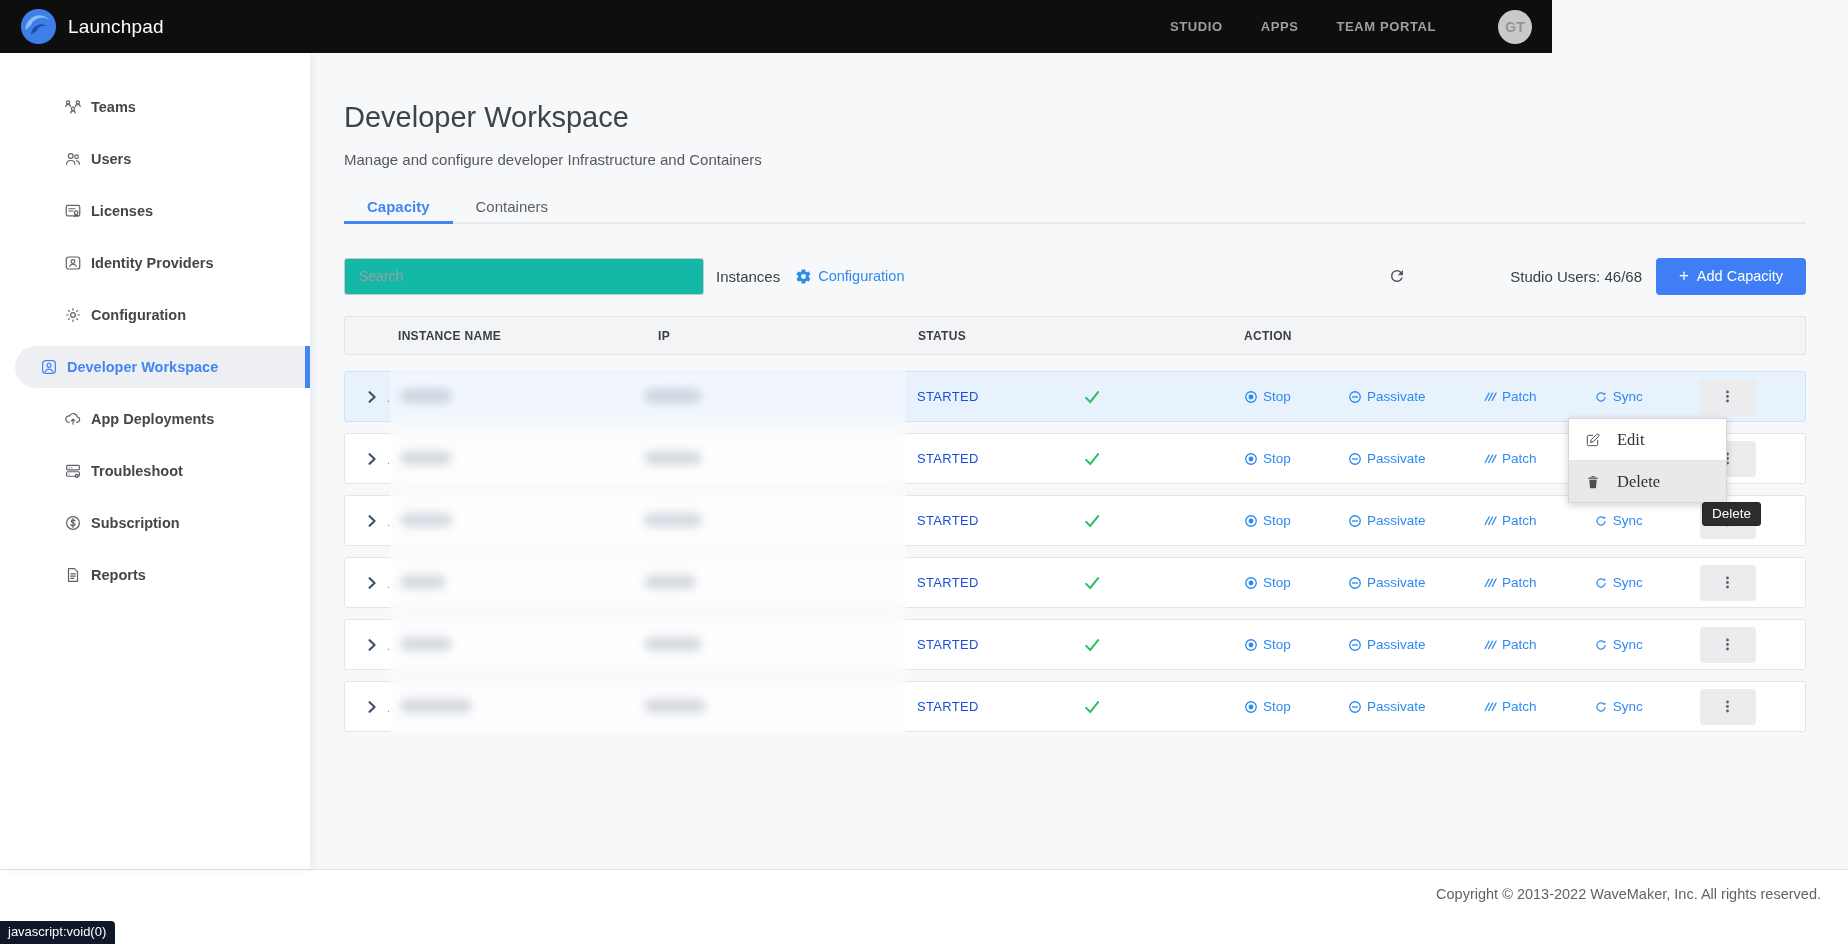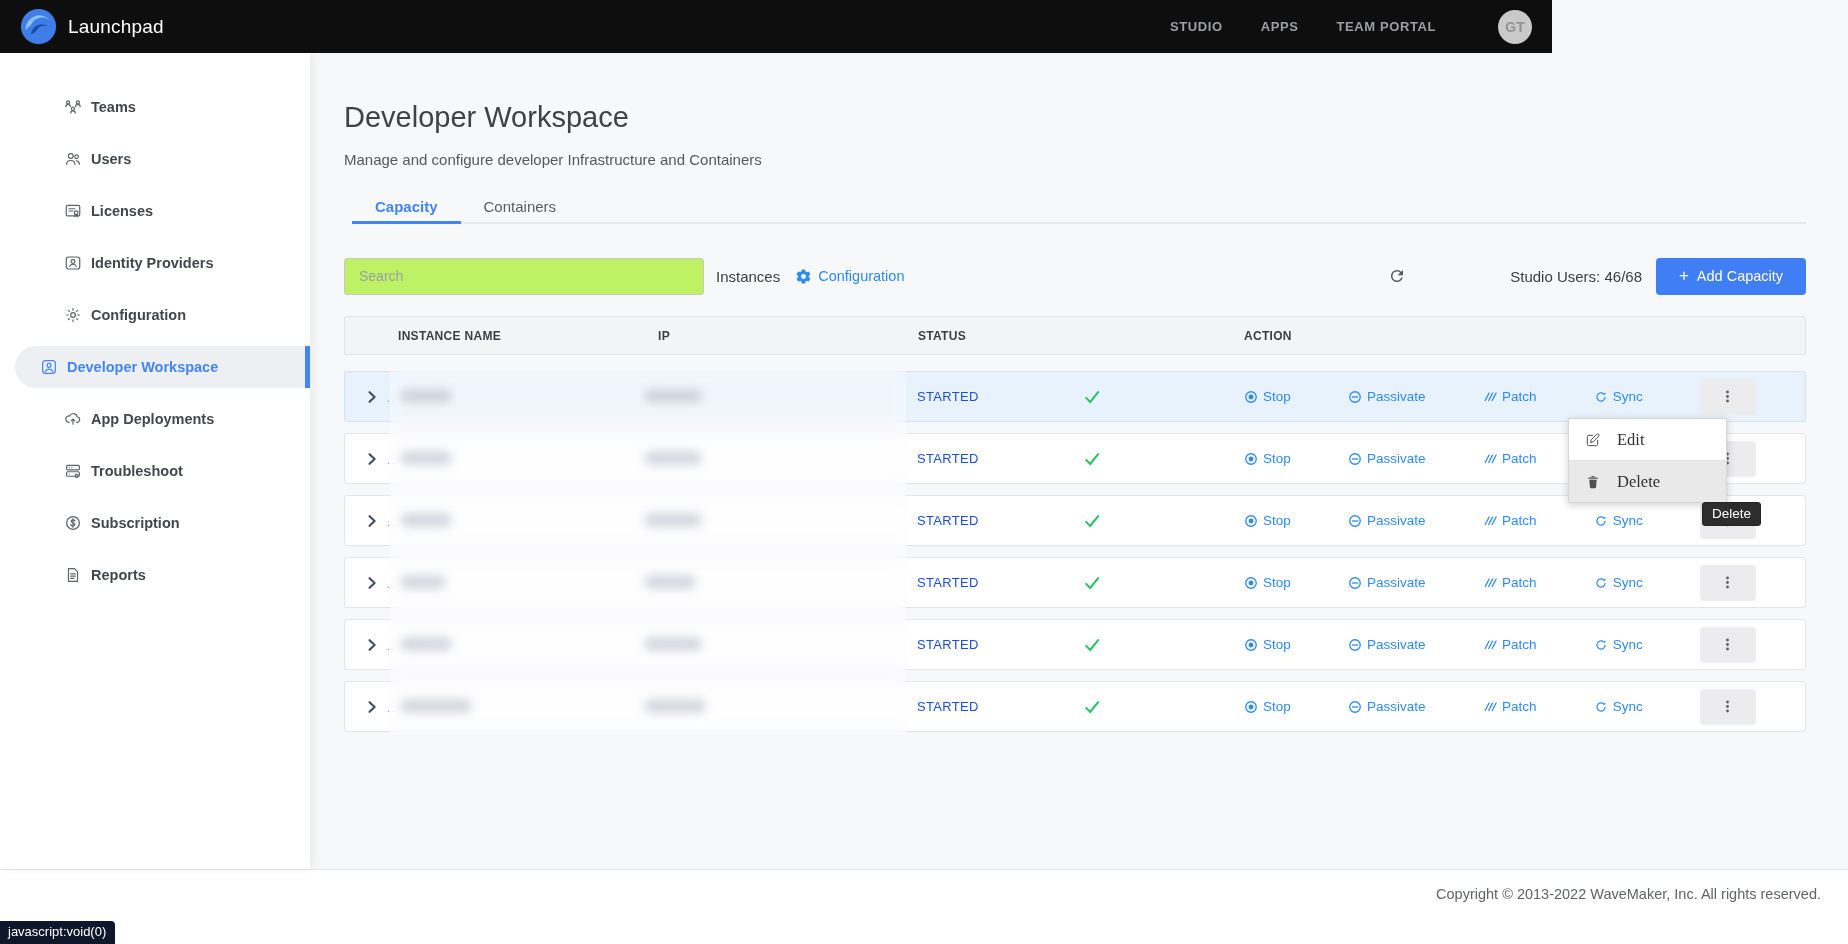--- a/index.html
+++ b/index.html
@@ -26,29 +26,29 @@
   .side-item .ico { width:18px; height:18px; color:#5f6368; flex:0 0 18px; }
   .side-item .lbl { font-size:14.5px; font-weight:bold; color:#43474c; }
   .side-item.active .pill { background:#edeff2; border-radius:26px 0 0 26px; margin:5px 0 5px 15px; padding-left:25px; }
   .side-item.active .pill::after { content:""; position:absolute; right:0; top:0; bottom:0; width:5px; background:#4285f4; }
   .side-item.active .lbl, .side-item.active .ico { color:#4285f4; }
 
   
   .page-title { position:absolute; left:344px; top:101px; font-size:29px; color:#3e4347; font-weight:normal; z-index:1; }
   .page-sub { position:absolute; left:344px; top:151px; font-size:15px; color:#55595e; z-index:1; }
 
-  .tabs { position:absolute; left:352px; top:190px; right:42px; height:34px; display:flex;
+  .tabs { position:absolute; left:344px; top:190px; right:42px; height:34px; display:flex;
           border-bottom:2px solid #e6e8ea; z-index:1; }
   .tab { padding:0 23px; font-size:15px; color:#5a5e63; display:flex; align-items:center; cursor:pointer; position:relative; }
   .tab.active { color:#4285f4; font-weight:bold; }
   .tab.active::after { content:""; position:absolute; left:0; right:0; bottom:-2px; height:3px; background:#4285f4; }
 
   
   .toolbar { position:absolute; left:344px; top:257px; width:1462px; height:38px; display:flex; align-items:center; z-index:1; }
-  .search { width:360px; height:37px; border:1px solid #c6cacd; border-radius:3px; background:#bef264;
+  .search { width:360px; height:37px; border:1px solid #c6cacd; border-radius:3px; background:#14b8a6;
             font-size:14px; padding:2px 14px; color:#3c4043; outline:none; font-family:"Liberation Sans",sans-serif; }
   .search::placeholder { color:#9aa0a6; }
   .instances-lbl { font-size:15px; color:#3c4043; margin-left:12px; }
   .config-link { display:flex; align-items:center; gap:6px; margin-left:15px; cursor:pointer; text-decoration:none; }
   .config-link .ico { width:17px; height:17px; color:#2e8bee; }
   .config-link span { font-size:14.5px; color:#2e8bee; }
   .refresh-btn { margin-left:auto; width:18px; height:18px; color:#55585c; cursor:pointer; background:none; border:none; padding:0; }
   .refresh-btn svg { width:18px; height:18px; }
   .studio-users { font-size:15px; color:#3c4043; margin-left:104px; }
   .add-btn { margin-left:14px; width:150px; height:37px; background:#3f7ef4; color:#fff; border:none; border-radius:4px;

